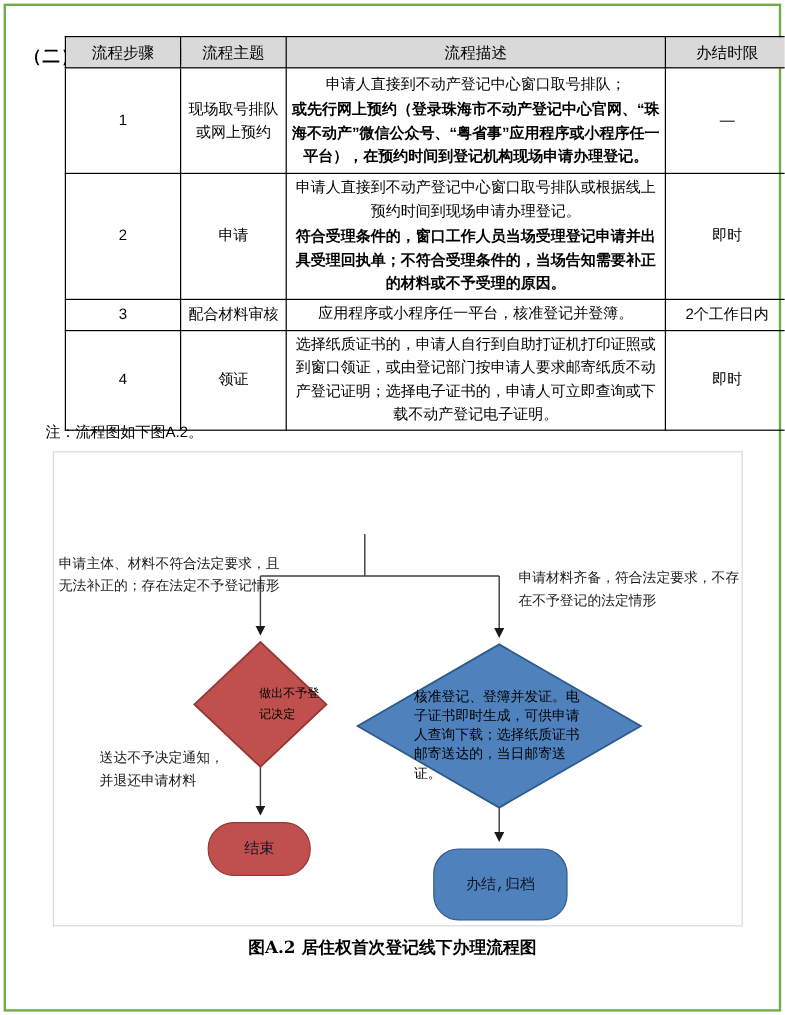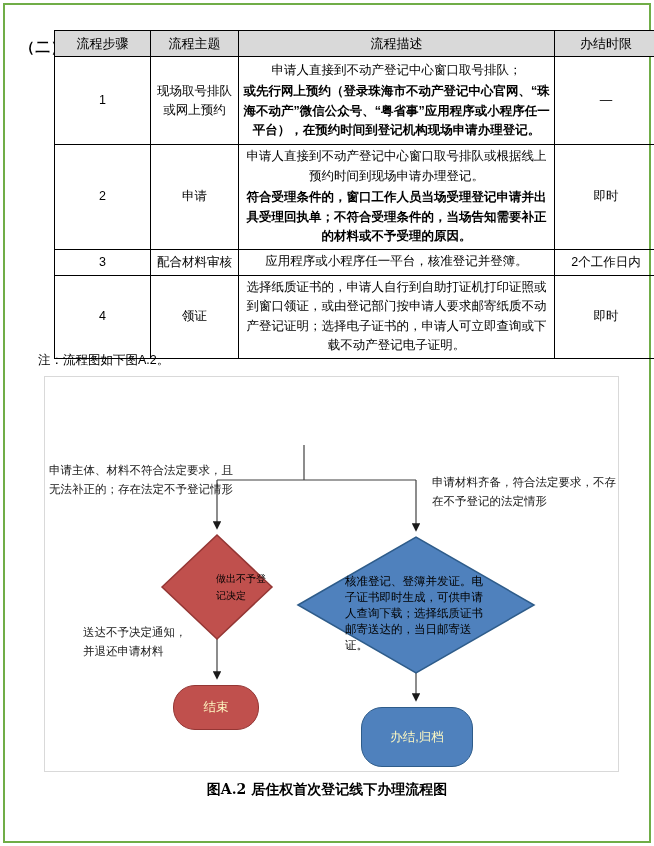--- a/index.html
+++ b/index.html
@@ -27,21 +27,21 @@
                border:1px solid #d9d9d9; }
   .flowchart svg { position:absolute; left:0; top:0; }
   .fc-text { position:absolute; font-size:11.5px; line-height:19px; color:#1a1a1a; }
   .start-box { position:absolute; left:153px; top:10px; width:212px; height:58px;
                background:var(--blue); border:2px solid var(--blue_border);
                font-size:11.5px; line-height:15.5px; padding:5px 7px; color:#000; }
   .diamond-text { position:absolute; color:#000; }
   .reject-text { left:143px; top:193px; width:58px; font-size:10px; line-height:17px; text-align:left;margin-left:28px; }
   .approve-text { left:300px; top:196px; width:142px; font-size:11.5px; line-height:16px; text-align:left; }
   .terminator { position:absolute; display:flex; align-items:center; justify-content:center;
-                font-size:12.5px; color:#fef9c3; }
+                font-size:12.5px; color:#0f172a;font-family:Liberation Mono, monospace; }
   .end-box { left:128px; top:308px; width:86px; height:45px; border-radius:22px;
              background:var(--red); border:1.5px solid var(--red_border); }
   .archive-box { left:316px; top:330px; width:112px; height:60px; border-radius:21px;
                  background:var(--blue); border:1.5px solid var(--blue_dark); }
   .left-cond { left:4px; top:84px; width:192px; }
   .right-cond { left:387px; top:96px; width:192px; }
   .notice { left:38px; top:246px; width:108px; }
 
   .caption { position:absolute; left:0; top:781px; width:100%; text-align:center;
              font-family:"DejaVu Serif", serif; font-weight:bold; font-size:14px; }

